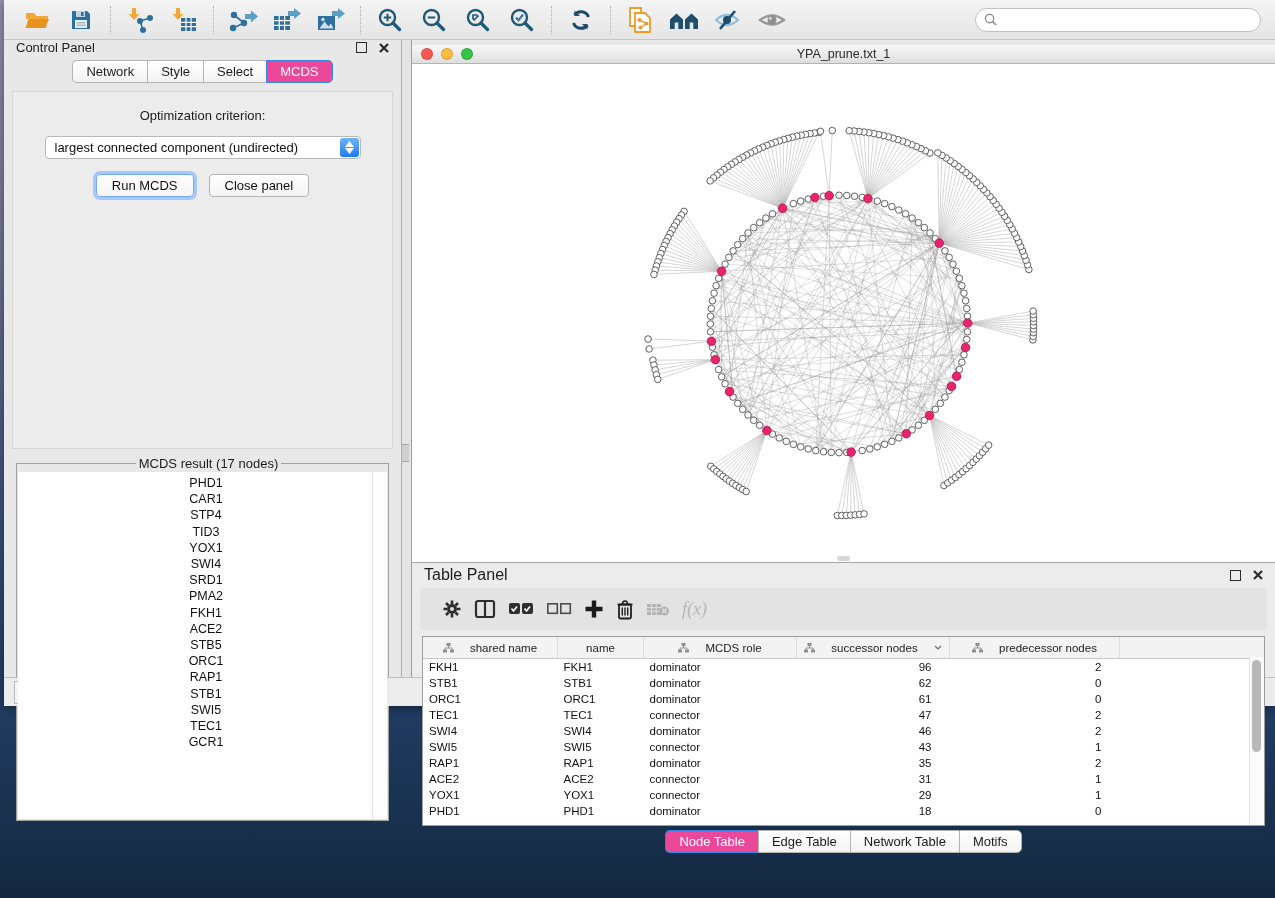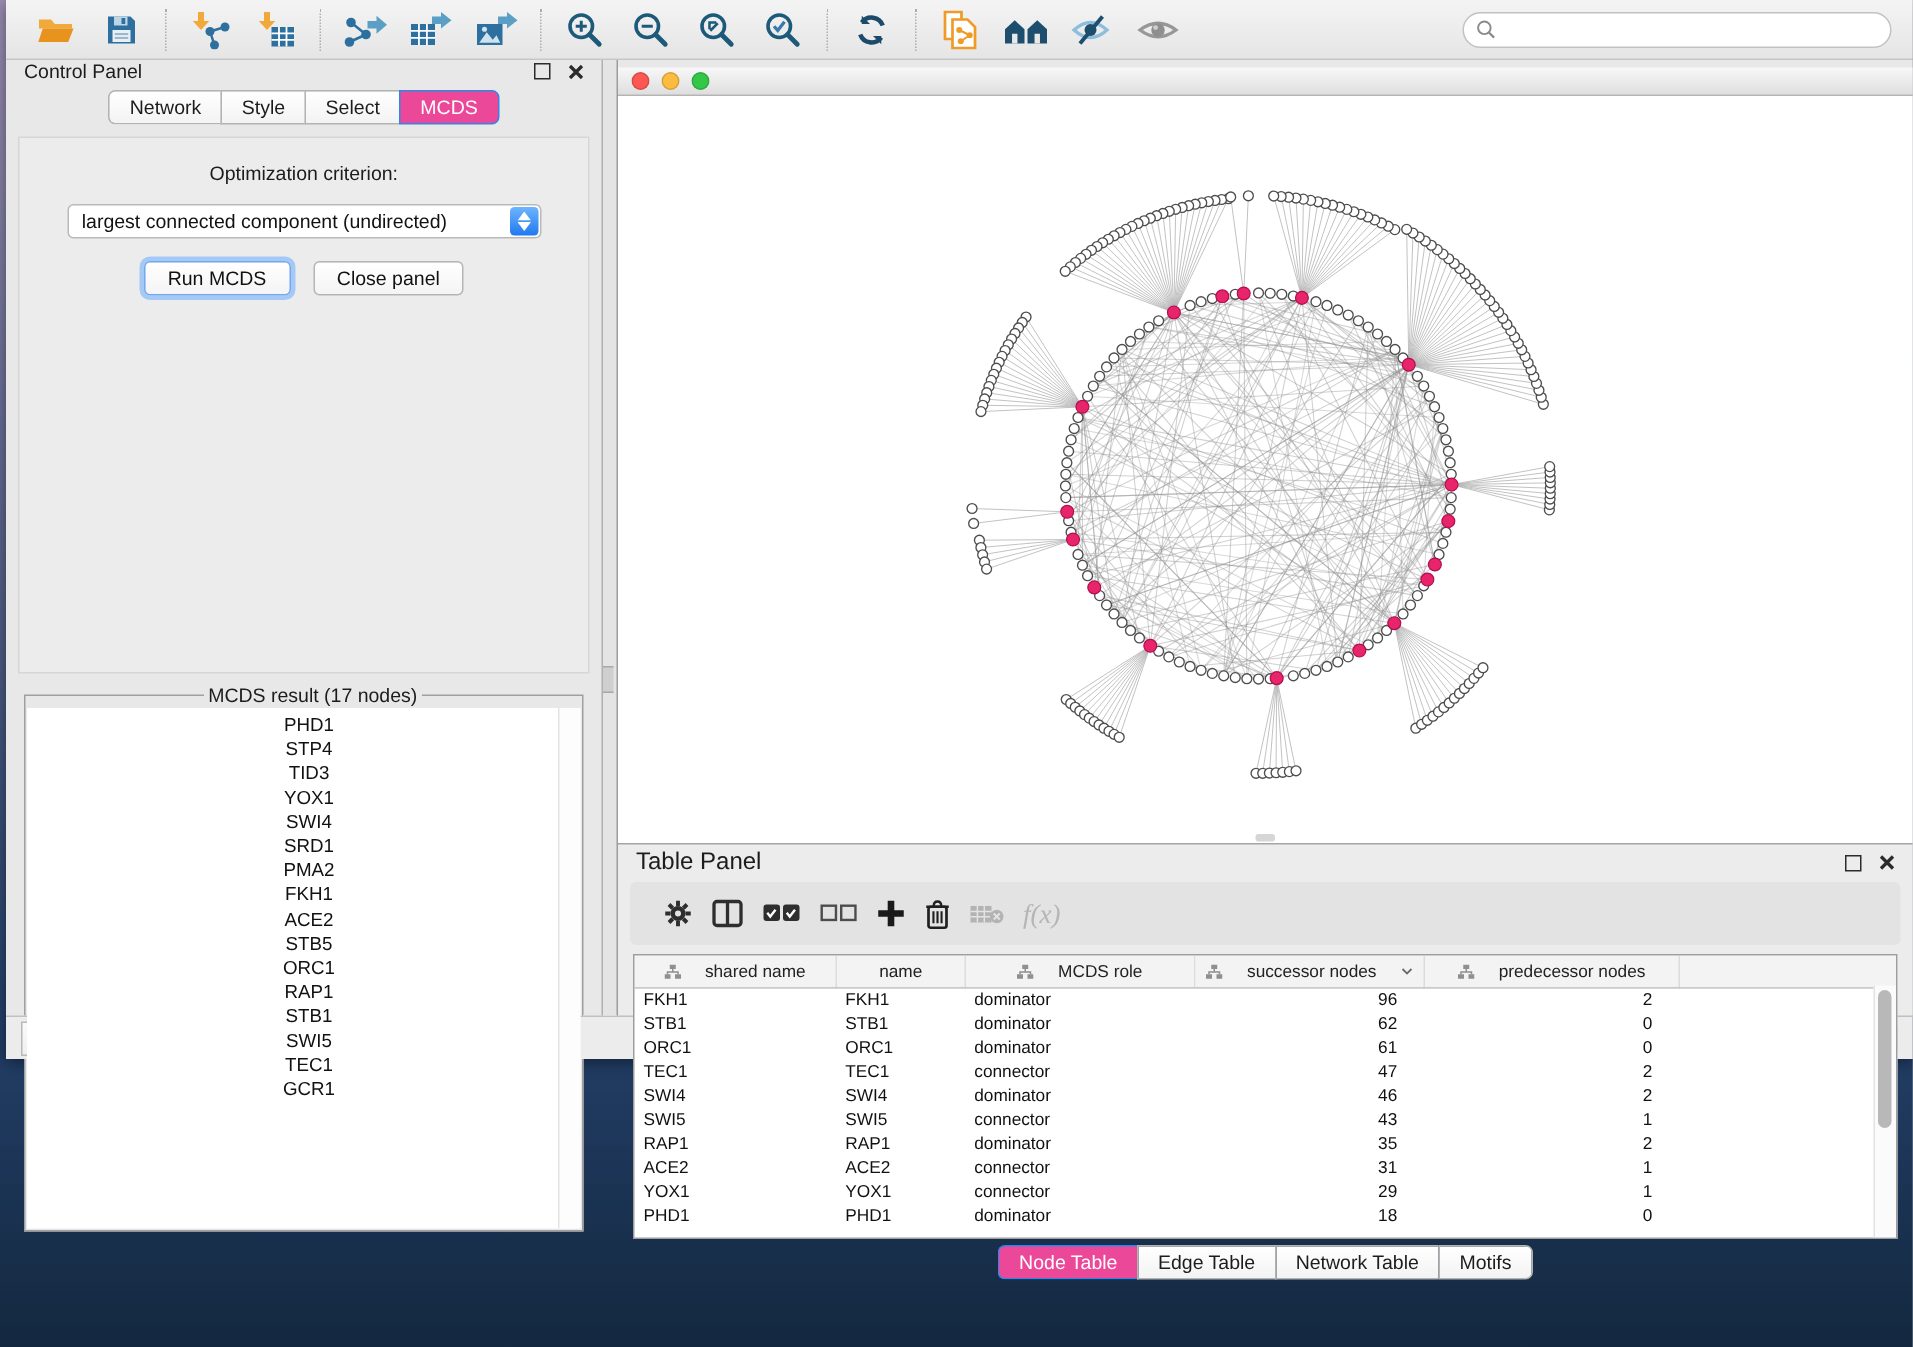--- a/index.html
+++ b/index.html
@@ -268,20 +268,21 @@
           <div class="btn-row">
             <button class="mac-btn focused">Run MCDS</button>
             <button class="mac-btn">Close panel</button>
           </div>
         </div>
         <fieldset class="result-fieldset">
           <legend>MCDS result (17 nodes)</legend>
           <div class="result-list" id="result-list">
             <div class="list-scroll"></div>
           <div>PHD1</div>
+              <div>CAR1</div>
               <div>STP4</div>
               <div>TID3</div>
               <div>YOX1</div>
               <div>SWI4</div>
               <div>SRD1</div>
               <div>PMA2</div>
               <div>FKH1</div>
               <div>ACE2</div>
               <div>STB5</div>
               <div>ORC1</div>
@@ -294,20 +295,21 @@
         </fieldset>
       </div>
 
       <div class="v-splitter">
         <div class="v-handle"></div>
       </div>
 
       <div class="right-col">
 
         <div class="net-titlebar">
+          <div class="net-title">YPA_prune.txt_1</div>
           <div class="lights">
             <span class="light" id="light-close" style="background: rgb(252, 87, 83);"></span>
             <span class="light" id="light-min" style="background: rgb(253, 188, 64);"></span>
             <span class="light" id="light-zoom" style="background: rgb(51, 199, 72);"></span>
           </div>
         </div>
         <div class="net-canvas">
           <svg id="netsvg" viewBox="0 0 865 498" width="100%" height="100%">
               <g>
                 <line x1="556.9968563609959" y1="259.099417421563" x2="299.23535350519205" y2="252.2111738325251" stroke="#8f8f8f" stroke-width="0.7" stroke-opacity="0.42"></line>

